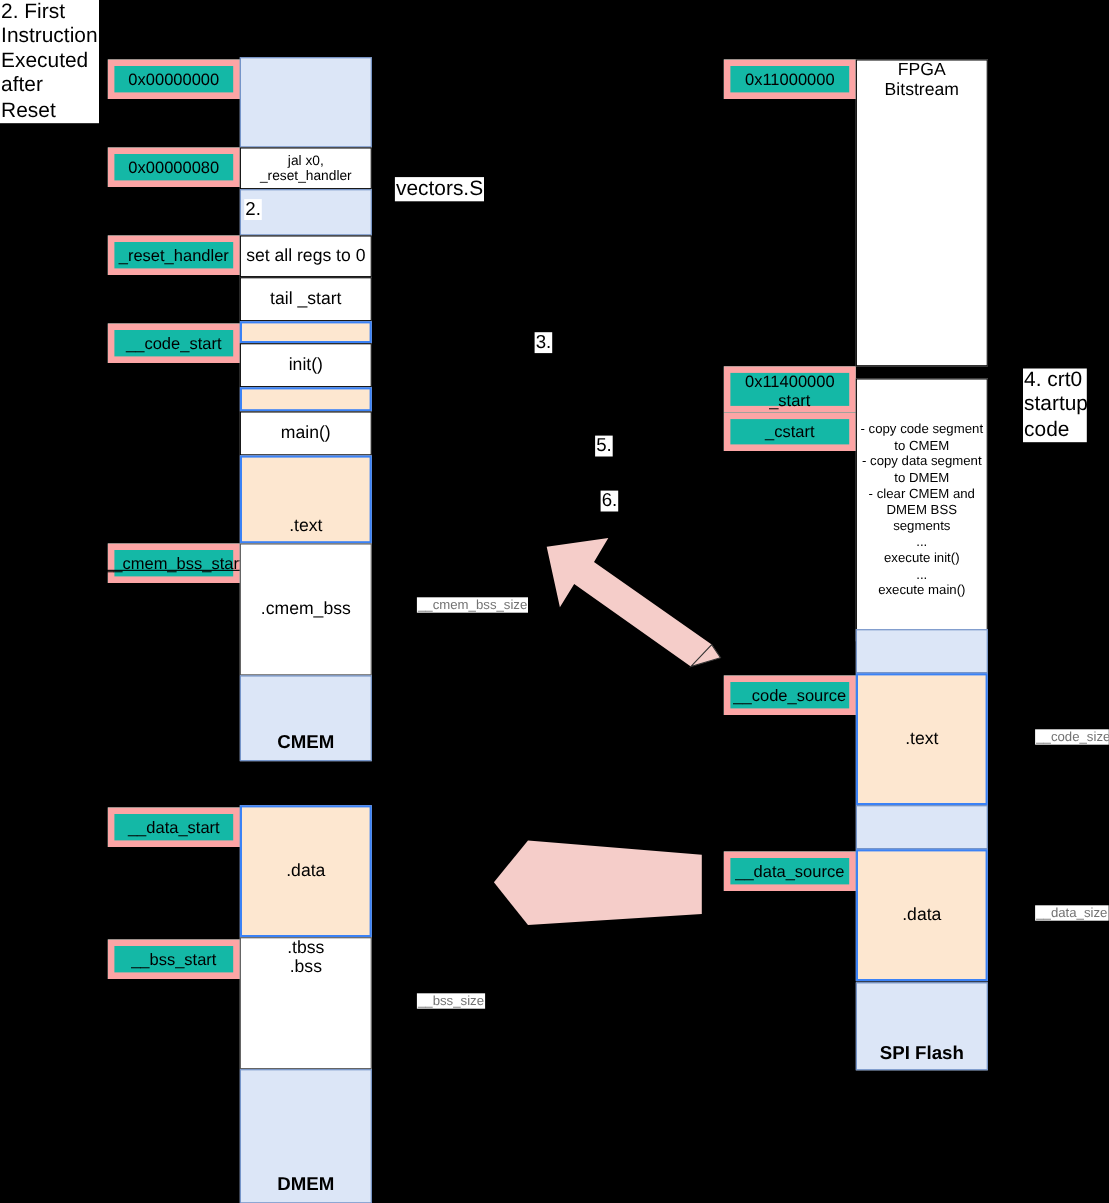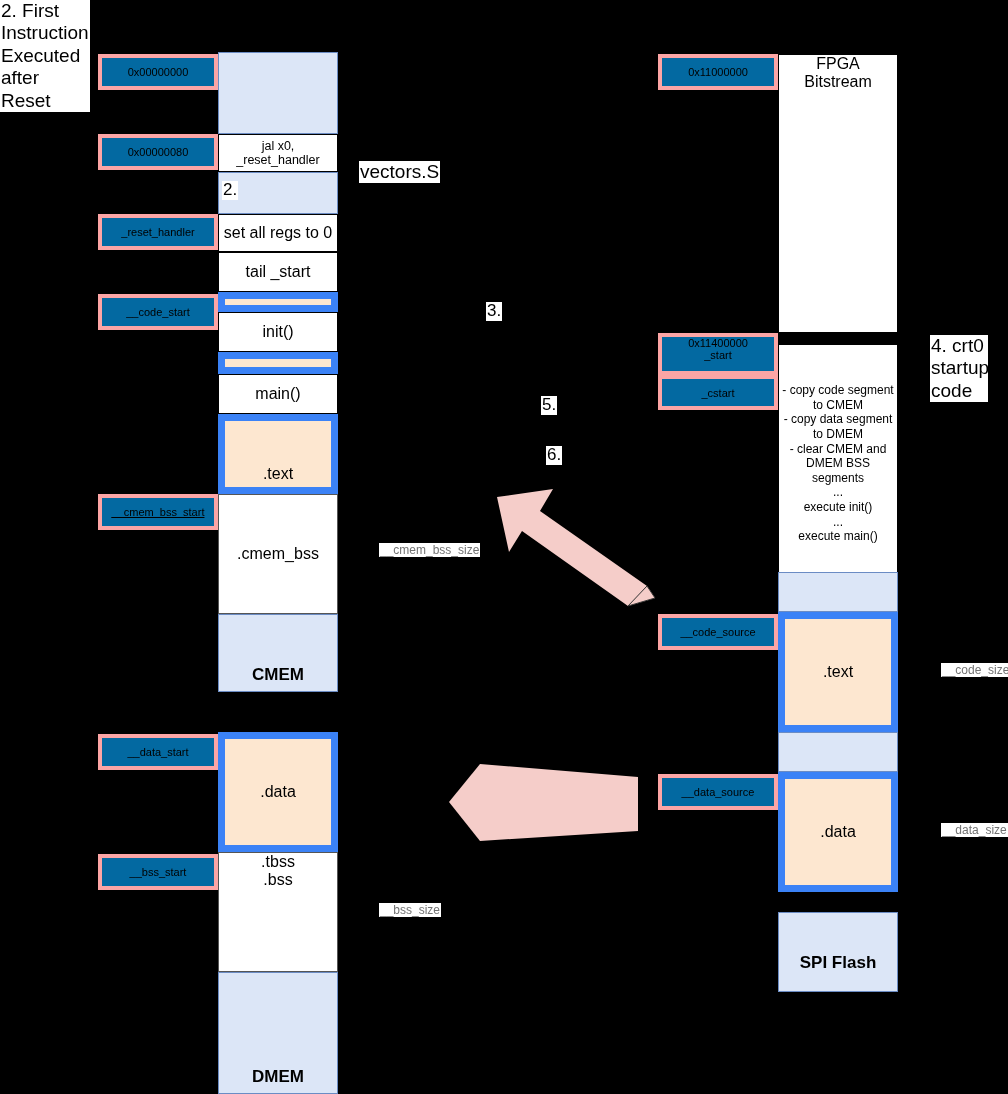--- a/index.html
+++ b/index.html
@@ -7,23 +7,23 @@
   body{
     width:1008px;height:1094px;position:relative;overflow:hidden;
     font-family:"Liberation Sans", sans-serif;
     color:#000;
   }
   .stage{position:absolute;left:0;top:0;width:1008px;height:1094px;}
   .svg-layer{position:absolute;left:0;top:0;width:1008px;height:1094px;pointer-events:none;}
 
   
   .box{position:absolute;box-sizing:border-box;display:flex;align-items:center;justify-content:center;text-align:center;}
-  .lbl{background:#0369a1;border:4px solid #fca5a5;font-size:11px;}
+  .lbl{background:#14b8a6;border:6px solid #fca5a5;font-size:15px;}
   .blue{background:#dce6f7;border:1px solid #6b8cc4;}
-  .orange{background:#fde7d0;border:7px solid #3b82f6;}
+  .orange{background:#fde7d0;border:2px solid #3b82f6;}
   .plain-white{background:#fff;border:1px solid #555;}
   .nolabel{background:#fff;border:1px solid #000;}
 
   
   .callout{position:absolute;background:#fff;color:#000;font-size:19px;line-height:1.18;
            padding:0 1px;box-sizing:border-box;}
   .marker{position:absolute;background:#fff;color:#000;font-size:17px;line-height:1.1;padding:0 1px;}
   .sizelbl{position:absolute;background:#fff;color:#737373;font-size:12px;line-height:1.2;padding:0 1px;
            white-space:nowrap;}
   .bigname{font-size:17px;font-weight:bold;}
@@ -183,21 +183,21 @@
   </div>
   <div class="box orange" style="left:778px;top:612px;width:120px;height:120px;">
     <span>.text</span>
   </div>
   <div class="box blue" style="left:778px;top:732px;width:120px;height:40px;">
     <span></span>
   </div>
   <div class="box orange" style="left:778px;top:772px;width:120px;height:120px;">
     <span>.data</span>
   </div>
-  <div class="box blue bigname" style="left:778px;top:912px;width:120px;height:80px;align-items:flex-end;padding-bottom:18px;">
+  <div class="box blue bigname" style="left:778px;top:893px;width:120px;height:80px;align-items:flex-end;padding-bottom:4px;">
     <span>SPI Flash</span>
   </div>
 
   <div class="callout" style="left:0px;top:0px;width:90px;">
     <span>2. First Instruction Executed after Reset</span>
   </div>
 
   <div class="callout" style="left:359px;top:161px;">
     <span>vectors.S</span>
   </div>

